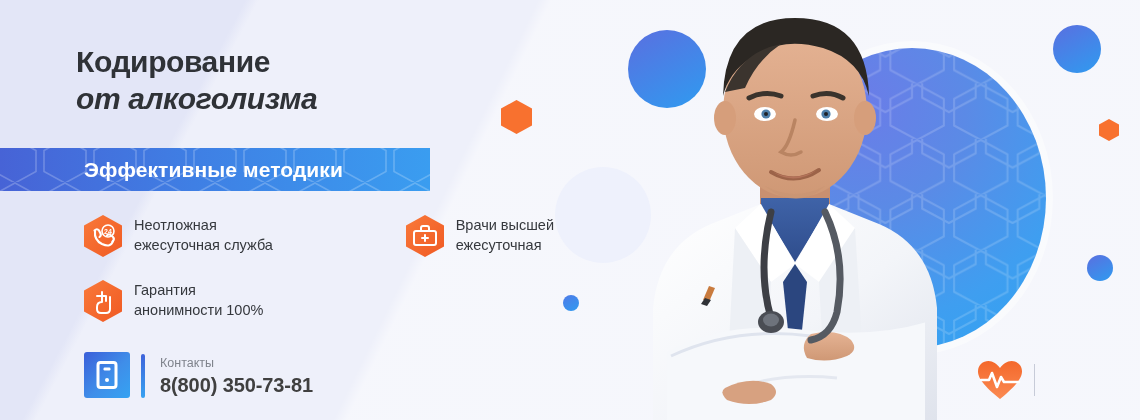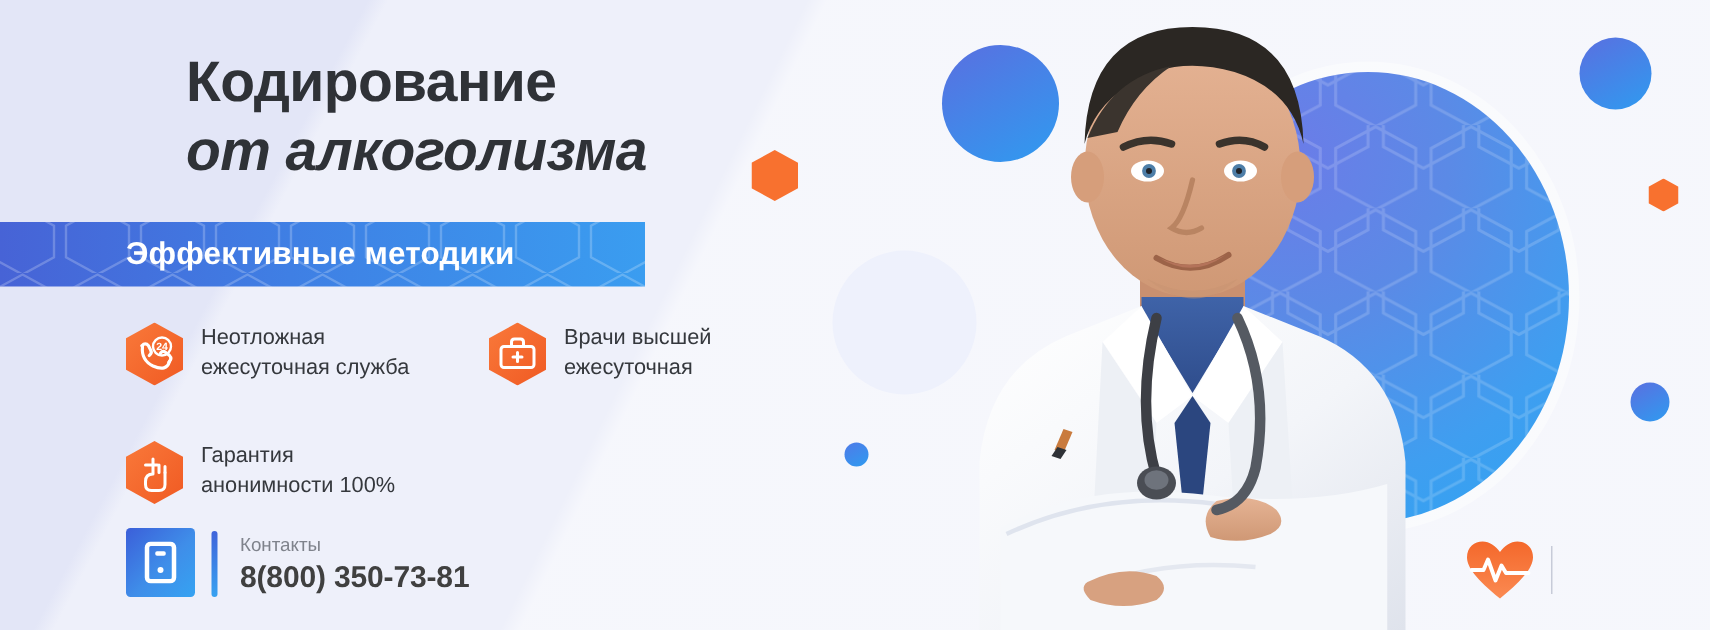--- a/index.html
+++ b/index.html
@@ -50,51 +50,50 @@
     background:linear-gradient(150deg,#4f7ae8 0%,#2f9bf0 100%);
   }
   .c-ghost{
     left:555px;top:167px;width:96px;height:96px;
     background:#eef1fc;
   }
   .hexsh{position:absolute;}
   .hexsh svg{display:block;}
   
   .headline{
-    position:absolute;left:76px;top:32px;width:560px;
-    font-size:38px;line-height:1.22;font-weight:700;color:#2f3237;
+    position:absolute;left:76px;top:44px;width:560px;
+    font-size:30px;line-height:1.22;font-weight:700;color:#2f3237;
     letter-spacing:-.4px;
-    margin-left:48px;
   }
   .headline .l2{display:block;font-style:italic;}
   
   .ribbon{
     position:absolute;left:0;top:148px;width:430px;height:43px;
     background:linear-gradient(90deg,#4763d6 0%,#3f7fe4 45%,#3a9df0 100%);
     overflow:hidden;
   }
   .ribbon .hexpat{position:absolute;inset:-10px;opacity:.22;}
   .ribbon-txt{
     position:absolute;left:84px;top:0;height:43px;line-height:43px;
     font-size:21px;font-weight:700;color:#fff;letter-spacing:.1px;
     white-space:nowrap;
   }
   
   .features{position:absolute;left:84px;top:214px;width:470px;}
   .frow{display:flex;gap:4px;}
   .fitem{display:flex;align-items:flex-start;width:240px;}
-  .fitem.second{width:230px;}
+  .fitem.second{width:230px;justify-content:flex-end;}
   .fhex{width:38px;height:42px;flex:0 0 38px;margin-top:1px;position:relative;}
   .fhex svg{display:block;}
   .ftxt{
     margin-left:12px;font-size:14.5px;line-height:1.38;color:#35383d;
     padding-top:1px;
   }
   .ftxt .ln{display:block;white-space:nowrap;}
-  .frow.r2{margin-top:36px;}
+  .frow.r2{margin-top:22px;}
   
   .contacts{position:absolute;left:84px;top:352px;display:flex;align-items:flex-end;}
   .ph-sq{
     width:46px;height:46px;border-radius:3px;
     background:linear-gradient(135deg,#3b5fd9 0%,#3f8ee9 55%,#35a3f2 100%);
     display:flex;align-items:center;justify-content:center;
   }
   .ph-div{
     width:4px;height:44px;margin-left:11px;border-radius:2px;
     background:linear-gradient(180deg,#3f63da 0%,#37a2f1 100%);

